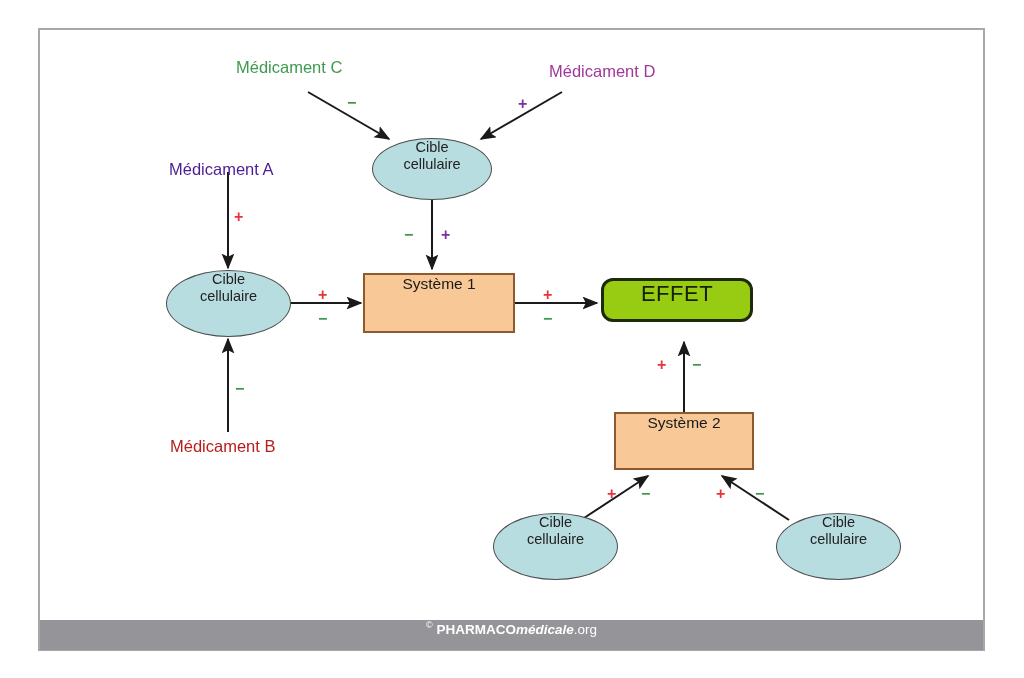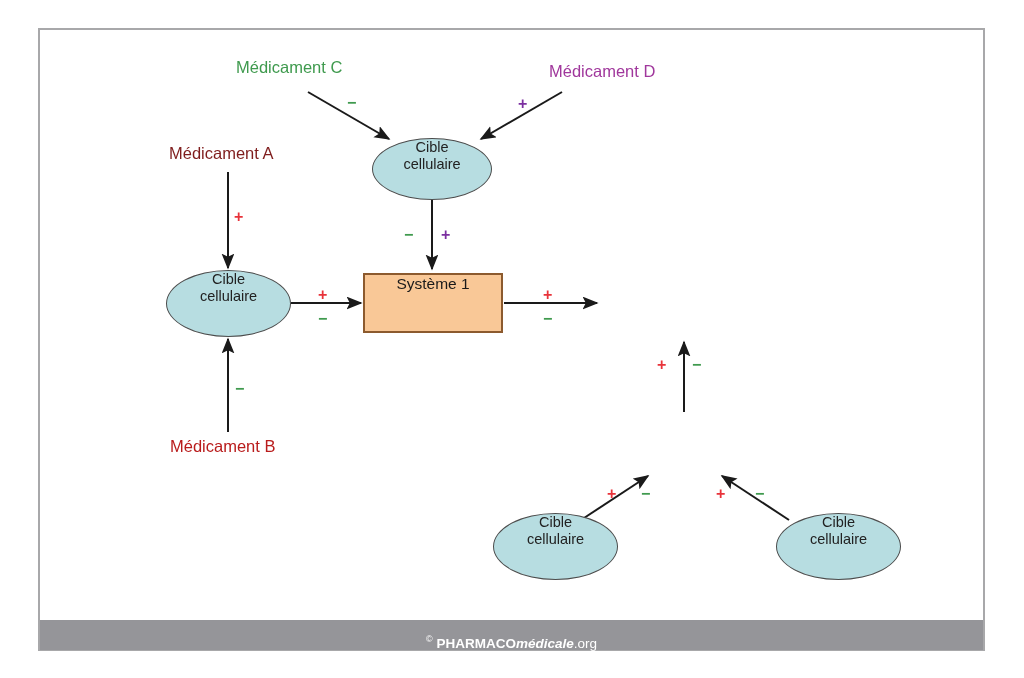--- a/index.html
+++ b/index.html
@@ -98,21 +98,21 @@
 
   
   .footer-bar {
     position: absolute;
     left: 40px;
     top: 620px;
     width: 943px;
     height: 30px;
     background: #959599;
     display: flex;
-    align-items: flex-end;
+    align-items: flex-start;
     justify-content: center;
   }
   .footer-text {
     font-size: 13.5px;
     color: #ffffff;
     white-space: nowrap;
   }
   .footer-text .cmark { font-size: 9px; vertical-align: super; }
   .footer-text .b { font-weight: bold; }
   .footer-text .i { font-style: italic; font-weight: bold; }
@@ -149,41 +149,43 @@
 
     <line x1="581" y1="520" x2="648" y2="476" stroke="#1a1a1a" stroke-width="2" marker-end="url(#ah)"></line>
 
     <line x1="789" y1="520" x2="722" y2="476" stroke="#1a1a1a" stroke-width="2" marker-end="url(#ah)"></line>
   </svg>
 
   <div class="drug-label" style="left:236px; top:58px; color:#3f9a4e;">Médicament C</div>
 
   <div class="drug-label" style="left:549px; top:62px; color:#a0379c;text-align:right;">Médicament D</div>
 
-  <div class="drug-label" style="left:169px; top:144px; color:#7f1d1d;">Médicament A</div>
+  <div class="drug-label" style="left:169px; top:160px; color:#4c1d95;">Médicament A</div>
 
   <div class="drug-label" style="left:170px; top:437px; color:#b91c1c;">Médicament B</div>
 
   <div class="node ellipse" style="left:372px; top:138px; width:120px; height:62px;">
     <div>
       <div>Cible</div>
       <div>cellulaire</div>
     </div>
   </div>
 
   <div class="node ellipse" style="left:166px; top:270px; width:125px; height:67px;">
     <div>
       <div>Cible</div>
       <div>cellulaire</div>
     </div>
   </div>
 
-  <div class="node rectbox" style="left:363px; top:273px; width:140px; height:60px;">Système 1</div>
-
-
+  <div class="node rectbox" style="left:363px; top:273px; width:152px; height:60px;">Système 1</div>
+
+  <div class="node effectbox" style="left:601px; top:278px; width:152px; height:44px;">EFFET</div>
+
+  <div class="node rectbox" style="left:614px; top:412px; width:140px; height:58px;">Système 2</div>
 
   <div class="node ellipse" style="left:493px; top:513px; width:125px; height:67px;">
     <div>
       <div>Cible</div>
       <div>cellulaire</div>
     </div>
   </div>
 
   <div class="node ellipse" style="left:776px; top:513px; width:125px; height:67px;">
     <div>

